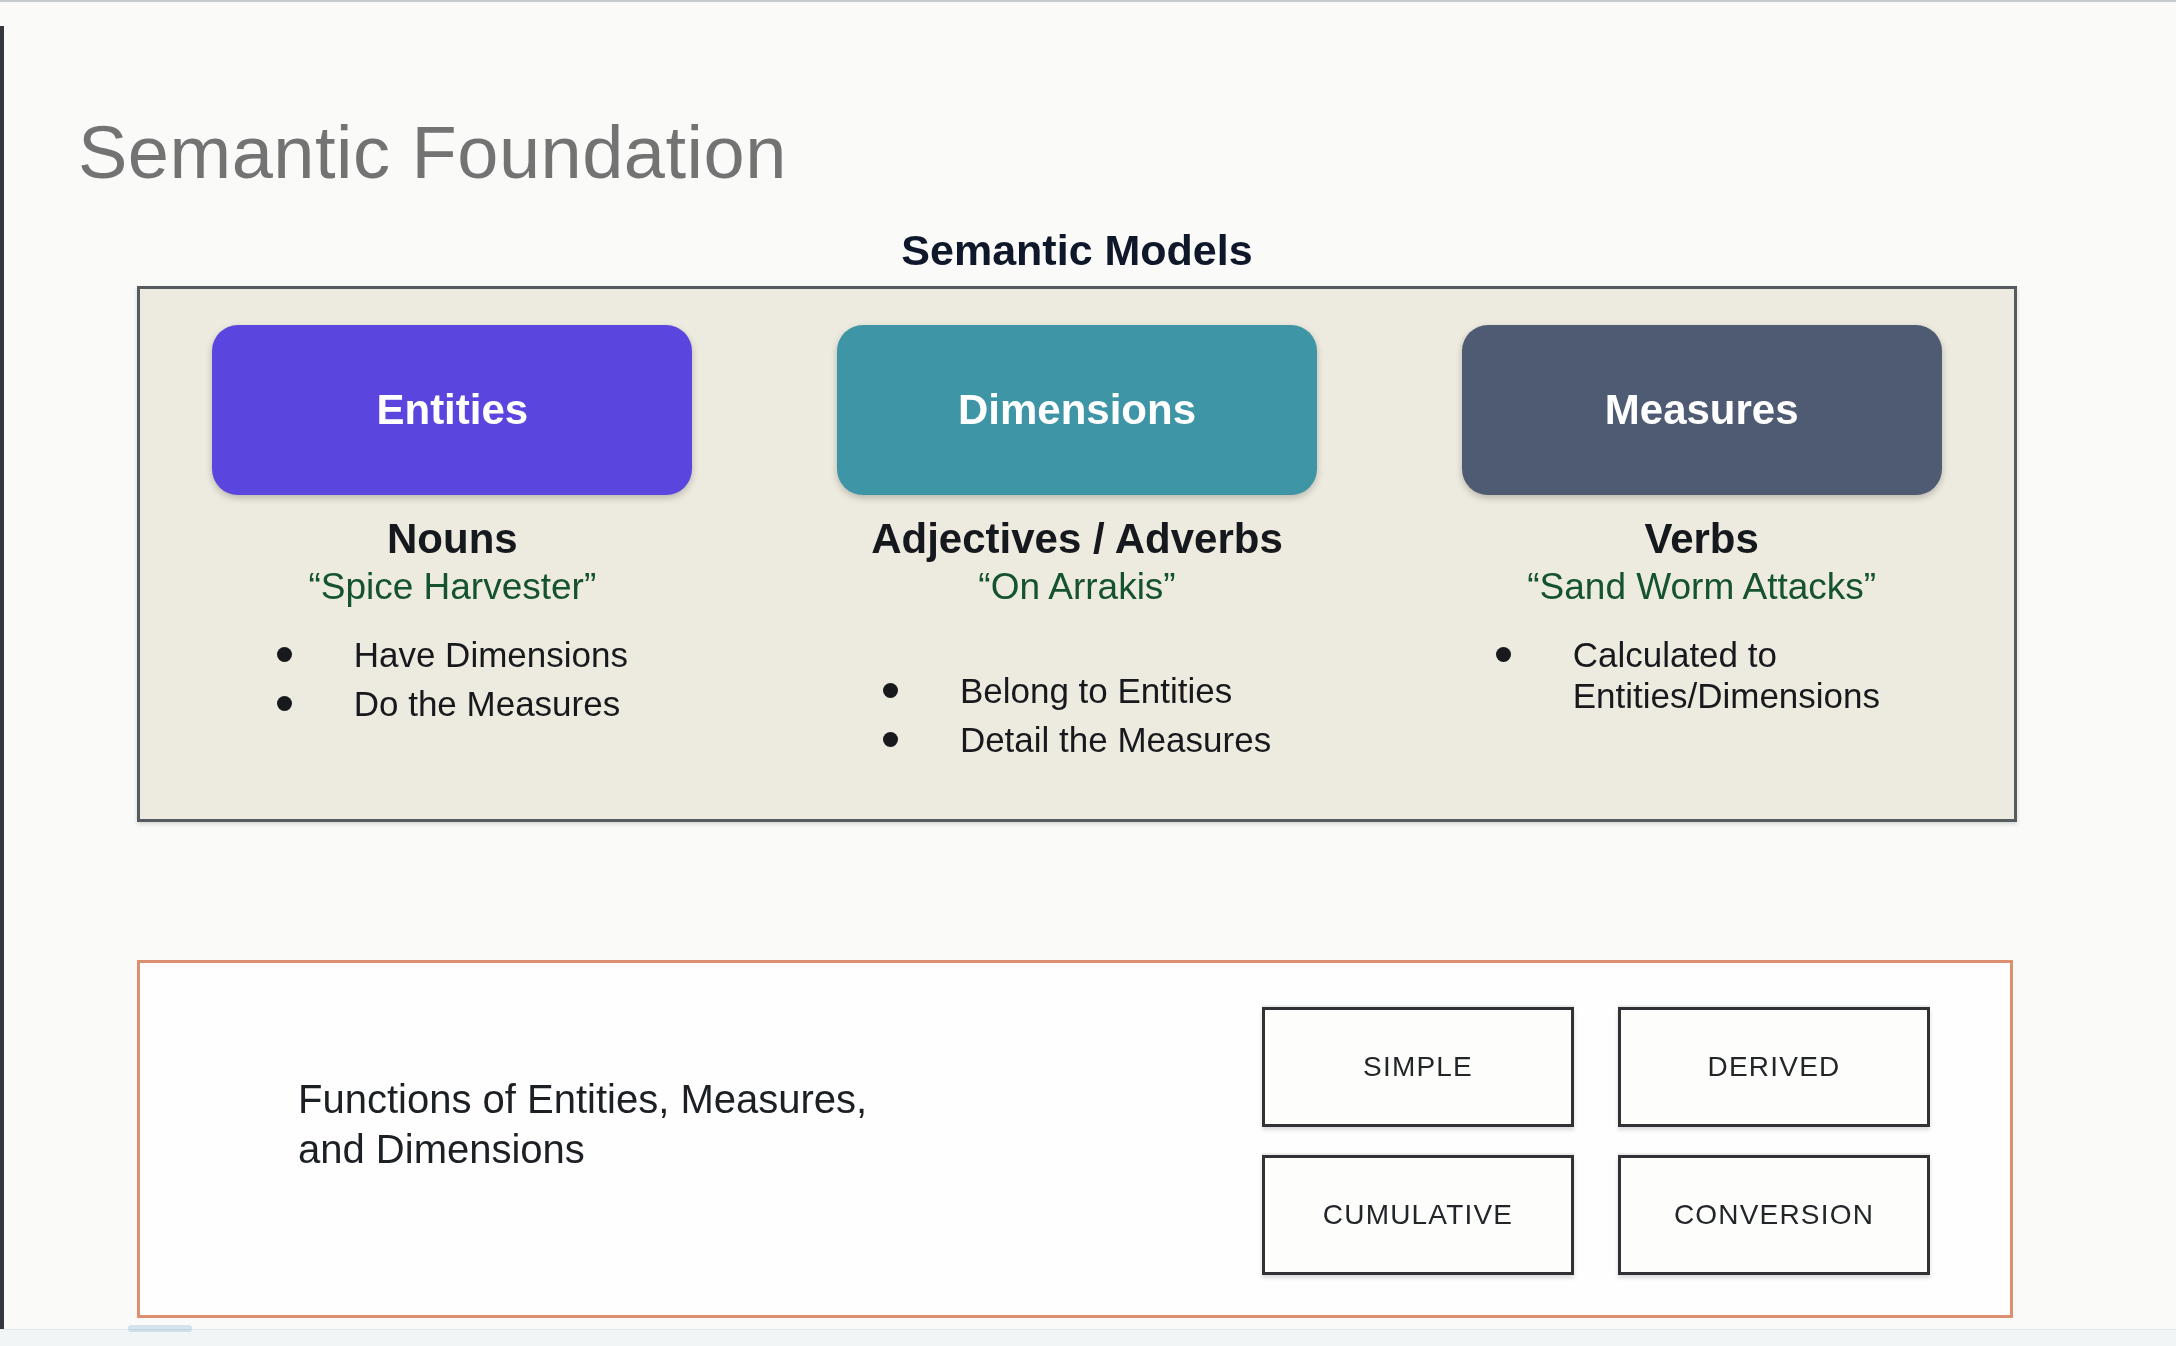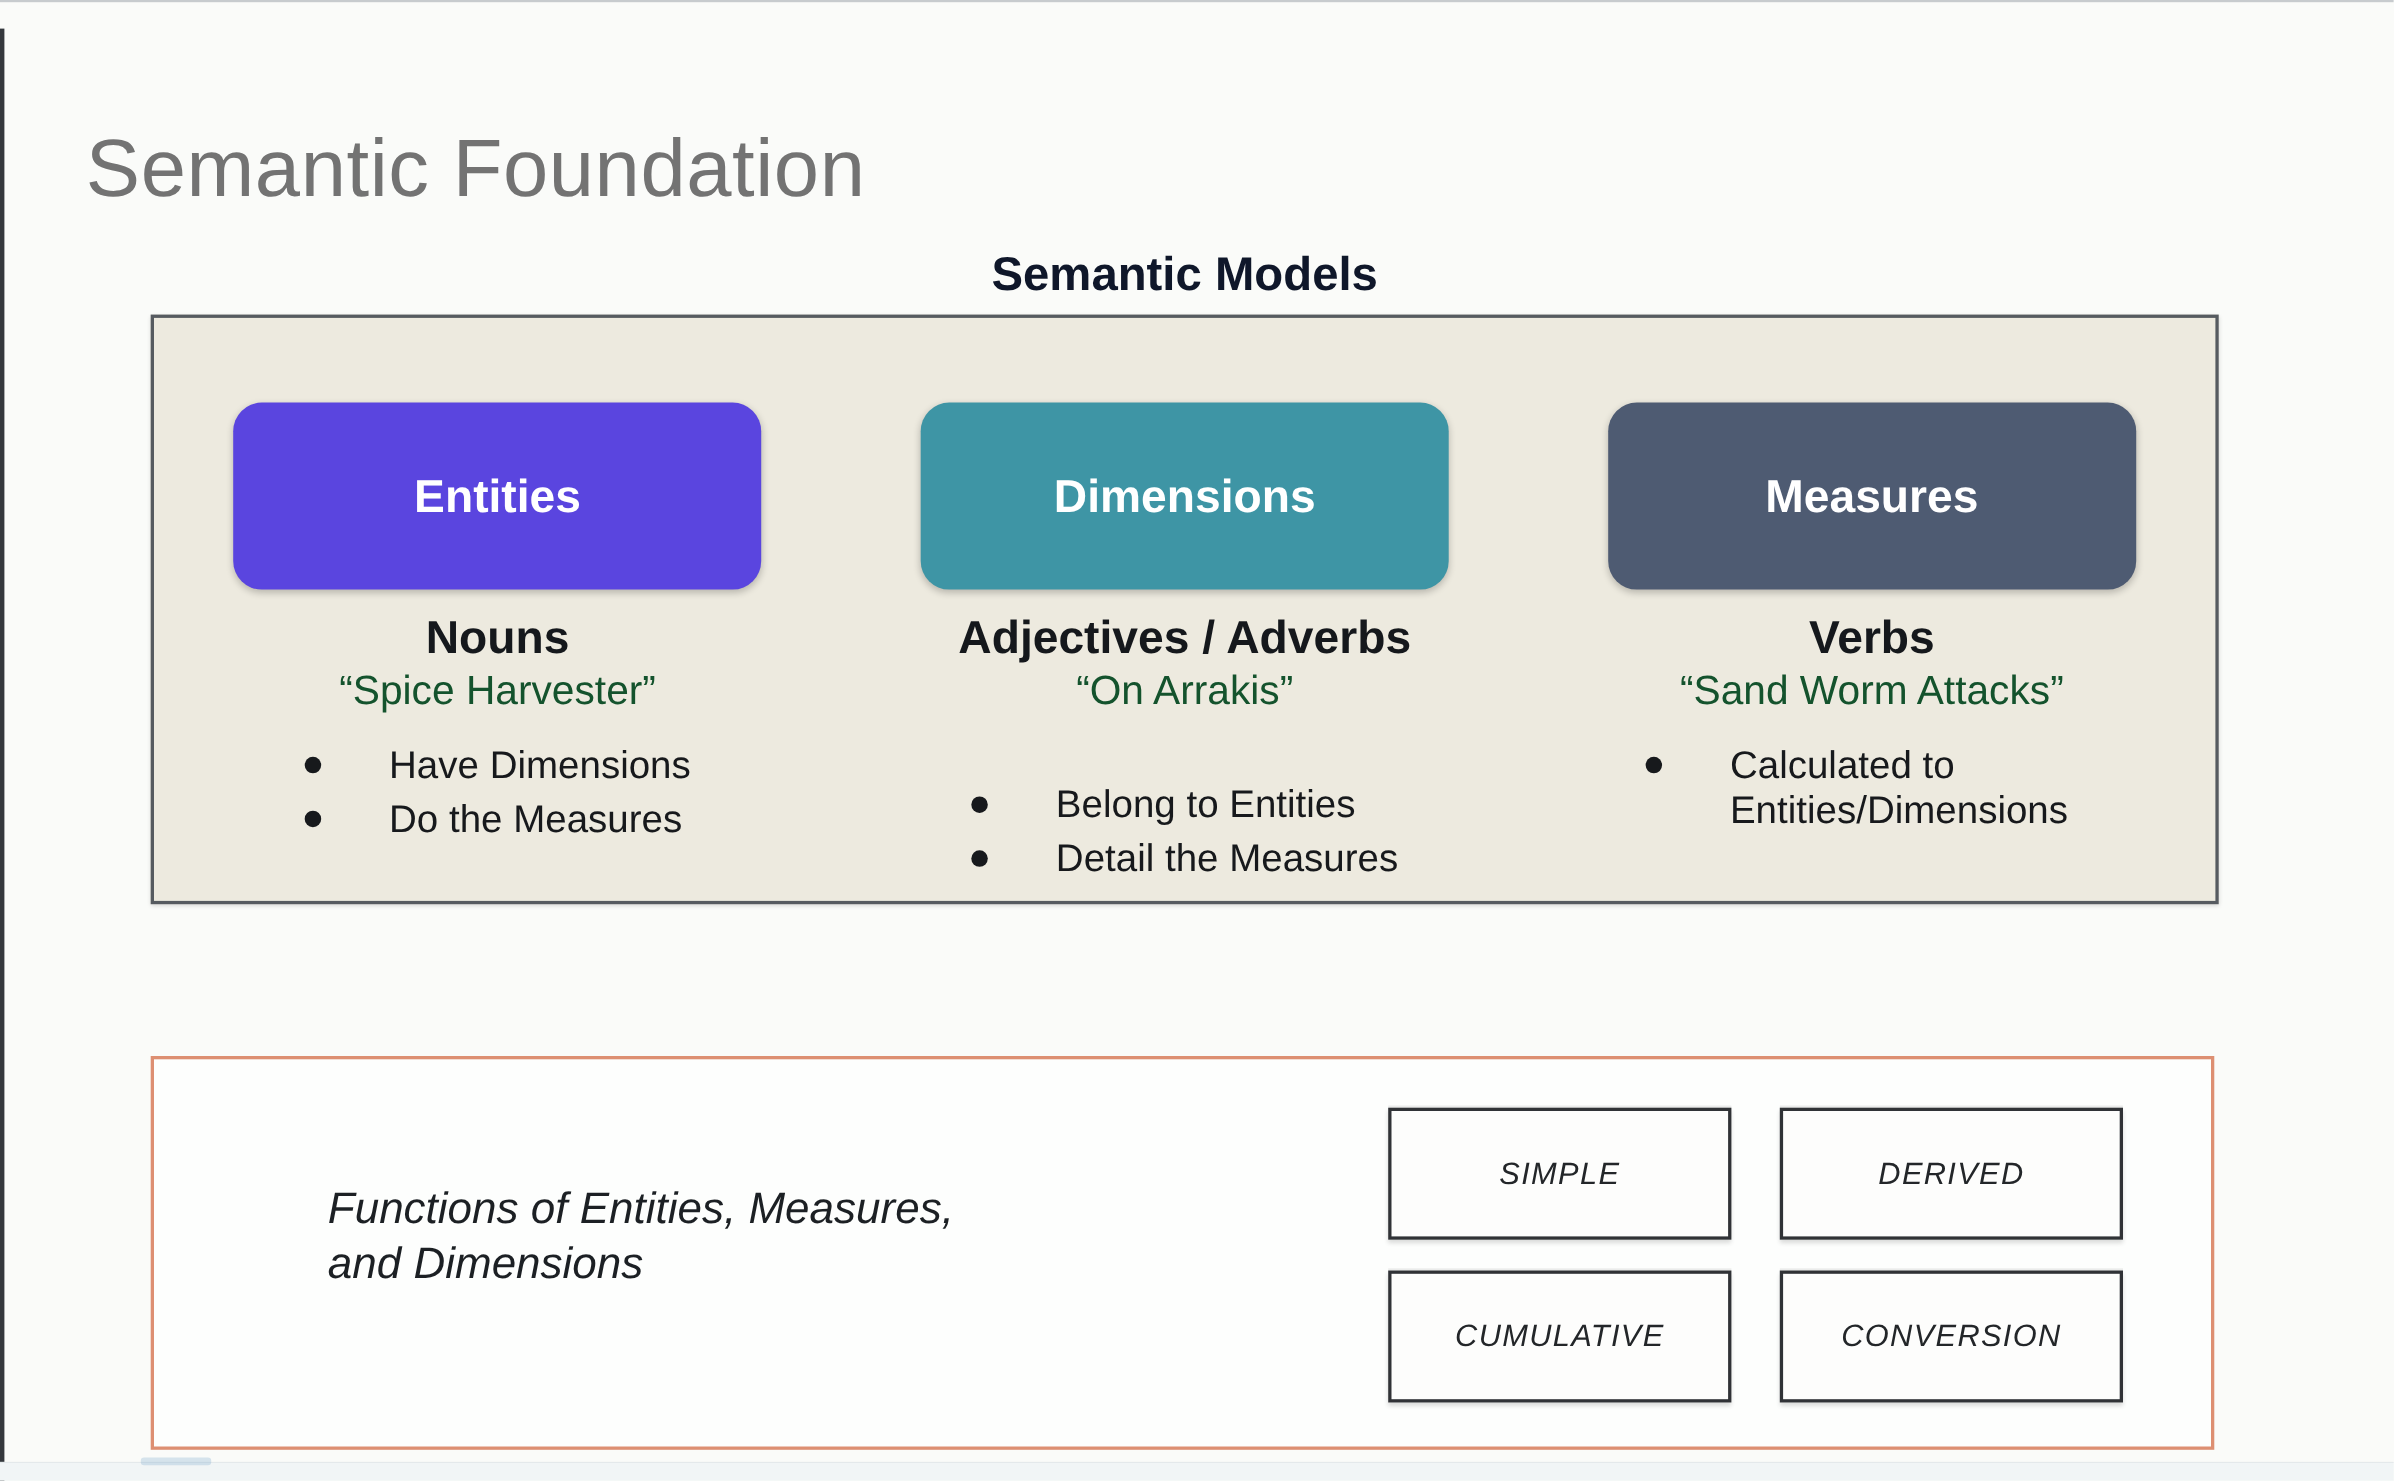--- a/index.html
+++ b/index.html
@@ -24,21 +24,21 @@
     text-align:center;font-size:43px;font-weight:700;color:#0f172a;
   }
   .sm-panel{
     position:absolute;left:137px;top:284px;width:1880px;height:536px;
     background:#edeadf;border:3px solid #565b60;box-sizing:border-box;
     box-shadow:0 2px 4px rgba(0,0,0,.15);
     display:flex;
   }
   .col{flex:1;display:flex;flex-direction:column;align-items:center;}
   .pill{
-    margin-top:77px;width:480px;height:170px;border-radius:26px;
+    margin-top:36px;width:480px;height:170px;border-radius:26px;
     display:flex;align-items:center;justify-content:center;
     color:#ffffff;font-size:42px;font-weight:700;
     box-shadow:0 3px 7px rgba(0,0,0,.22);
   }
   .pill-entities{background:#5a45df;}
   .pill-measures{background:#4e5b72;}
   .pill-dimensions{background:#3e95a5;}
   .col-heading{margin-top:21px;font-size:42px;font-weight:700;color:#15181c;line-height:1.1;}
   .col-quote{margin-top:4px;font-size:37px;color:#14532d;}
   .bullets{margin-top:26px;display:flex;flex-direction:column;gap:8px;}
@@ -46,21 +46,21 @@
   .bullet{display:flex;align-items:flex-start;font-size:35px;color:#17191c;line-height:1.18;}
   .dot{width:15px;height:15px;border-radius:50%;background:#17191c;margin-top:13px;margin-right:62px;flex:none;}
   .wrap-narrow{width:335px;}
 
   .metrics-heading{
     position:absolute;left:137px;top:900px;width:1876px;
     text-align:center;font-size:43px;font-weight:700;color:#16191d;
   }
   .metrics-panel{
     position:absolute;left:137px;top:958px;width:1876px;height:358px;
-    border:3px solid #dd8f72;background:#fdfefd;box-sizing:border-box;font-style:italic;
+    border:3px solid #dd8f72;background:#fdfefd;box-sizing:border-box;
   }
   .metrics-desc{
     position:absolute;left:158px;top:112px;width:645px;
     font-size:40px;color:#1c2024;line-height:1.24;
   }
   .metrics-grid{
     position:absolute;left:1078px;top:44px;
     display:grid;grid-template-columns:312px 312px;gap:28px 44px;padding-left:44px;
   }
   .mbox{

